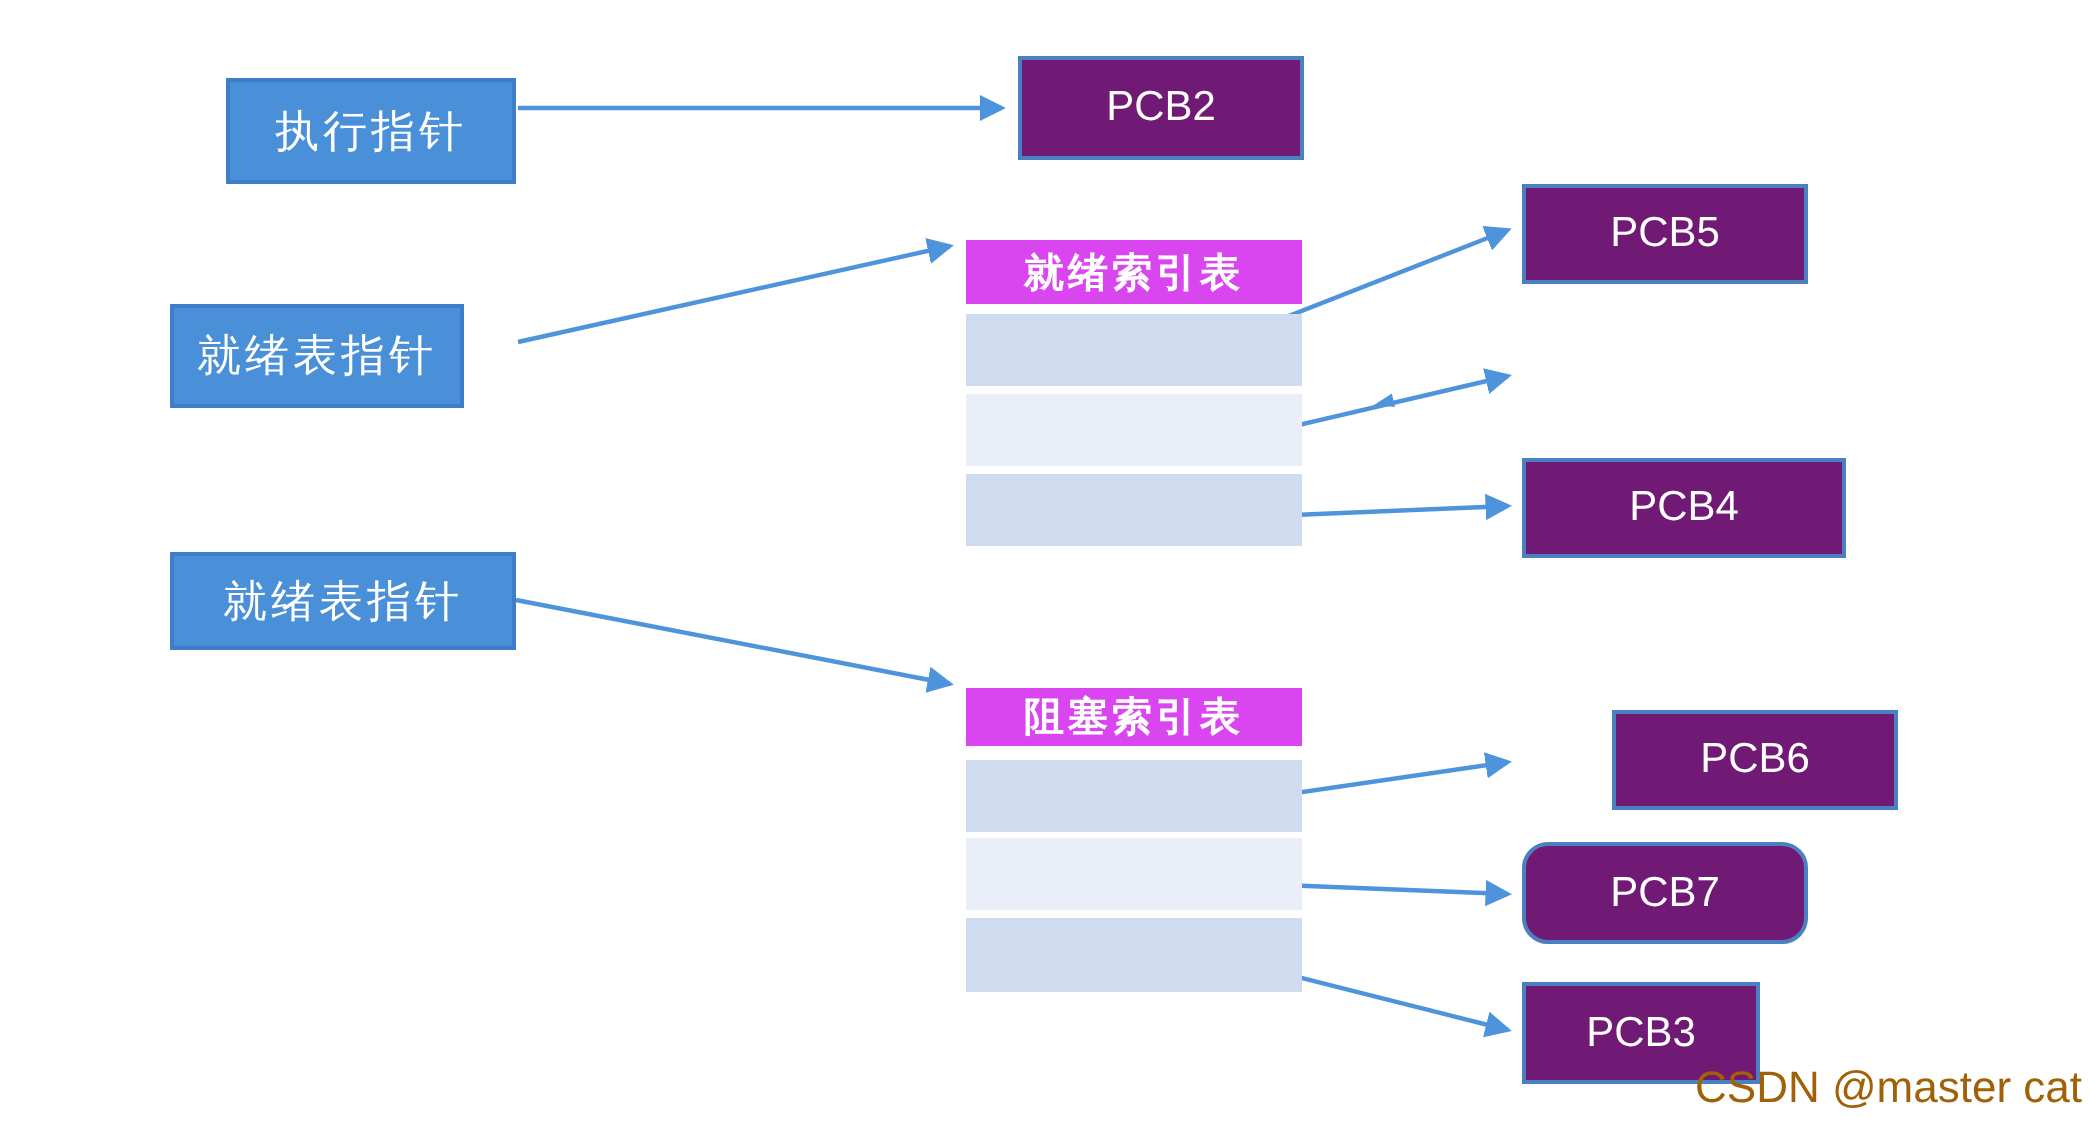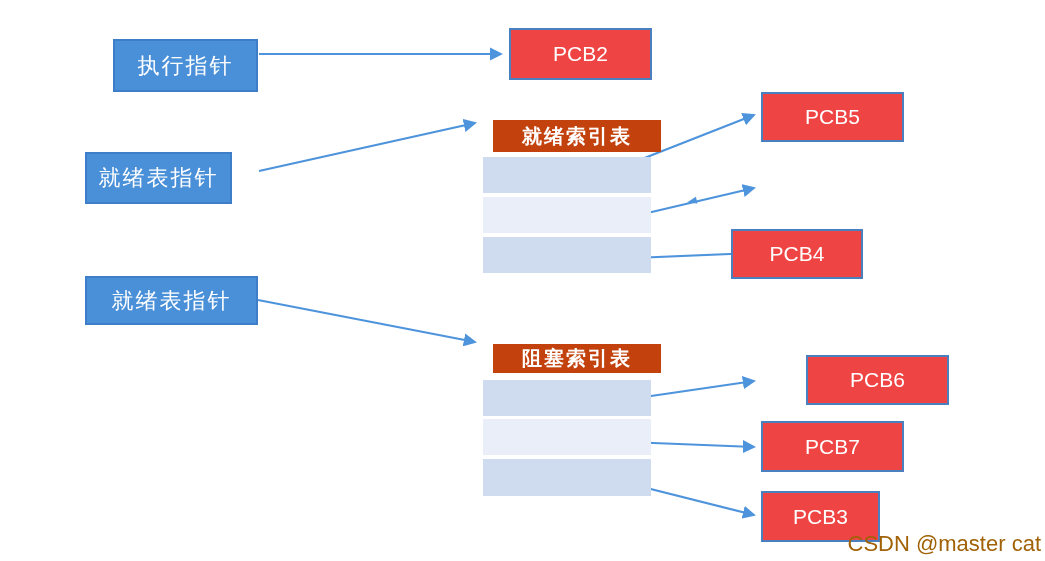--- a/index.html
+++ b/index.html
@@ -10,29 +10,29 @@
   .arrows { position:absolute; left:0; top:0; width:1045px; height:561px; }
 
   .box-dark {
     position:absolute; box-sizing:border-box;
     background:#4a90d8; border:2px solid #3e7dc7;
     color:#ffffff; display:flex; align-items:center; justify-content:center;
     font-family:"DejaVu Serif", serif; font-size:22px; letter-spacing:2px;
   }
   .pcb {
     position:absolute; box-sizing:border-box;
-    background:#ef4444; border:2px solid #4a80c0;
+    background:#701a75; border:2px solid #4a80c0;
     color:#ffffff; display:flex; align-items:center; justify-content:center;
     font-family:"Liberation Sans", sans-serif; font-size:21px;
   }
   .tbl-header {
     position:absolute; box-sizing:border-box;
-    background:#c2410c; color:#ffffff; font-weight:bold;
+    background:#d946ef; color:#ffffff; font-weight:bold;
     display:flex; align-items:center; justify-content:center;
-    font-family:"DejaVu Serif", serif; font-size:20px; letter-spacing:2px;margin-left:10px;
+    font-family:"DejaVu Serif", serif; font-size:20px; letter-spacing:2px;
   }
   .tbl-row { position:absolute; box-sizing:border-box; }
   .row-a { background:#cfdbee; }
   .row-b { background:#e9eef8; }
 
   
   .exec-box    { left:113px; top:28px;  width:145px; height:53px;margin-top:11px; }
   .ready-box   { left:85px;  top:152px; width:147px; height:52px; }
   .blocked-box { left:85px;  top:276px; width:173px; height:49px; }
 
@@ -45,23 +45,23 @@
   
   .bt-header { left:483px; top:344px; width:168px; height:29px;font-family:Liberation Mono, monospace; }
   .bt-r1 { left:483px; top:380px; width:168px; height:36px; }
   .bt-r2 { left:483px; top:419px; width:168px; height:36px; }
   .bt-r3 { left:483px; top:459px; width:168px; height:37px; }
 
   
   .pcb2 { left:509px; top:28px;  width:143px; height:52px; }
   .pcb5 { left:761px; top:92px;  width:143px; height:50px; }
   .pcb1 { left:761px; top:161px; width:143px; height:51px; }
-  .pcb4 { left:731px; top:229px; width:132px; height:50px; }
+  .pcb4 { left:761px; top:229px; width:162px; height:50px; }
   .pcb6 { left:806px; top:355px; width:143px; height:50px; }
-  .pcb7 { left:761px; top:421px; width:143px; height:51px; }
+  .pcb7 { left:761px; top:421px; width:143px; height:51px;border-radius:13px; }
   .pcb3 { left:761px; top:491px; width:119px; height:51px; }
 
   .watermark {
     position:absolute; right:4px; bottom:4px;
     color:#a16207; font-size:22px;
     font-family:"Liberation Sans", sans-serif;
   }
 </style>
 </head>
 <body>

